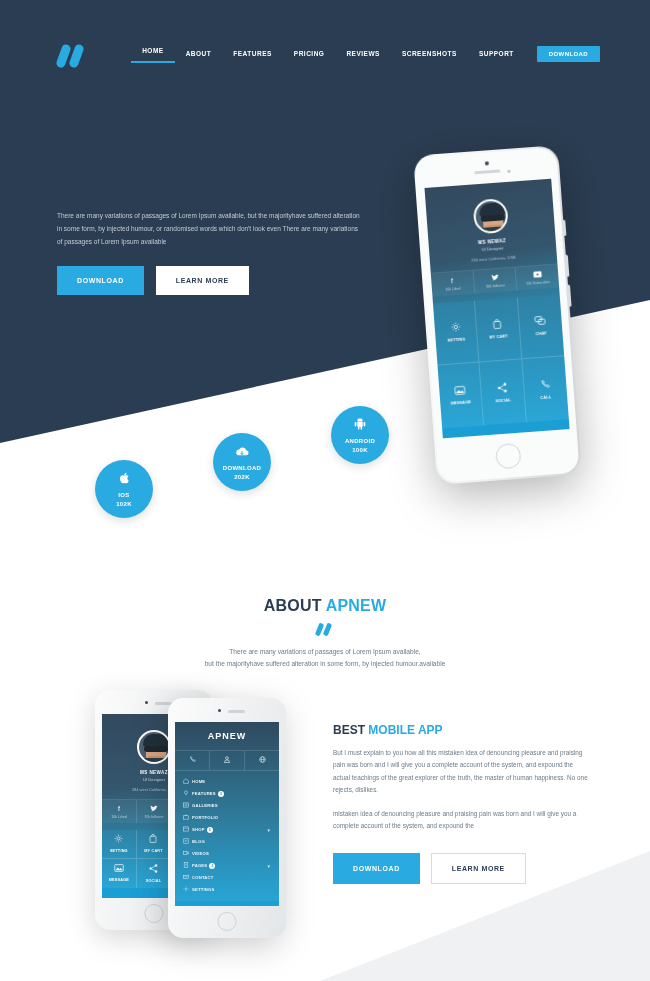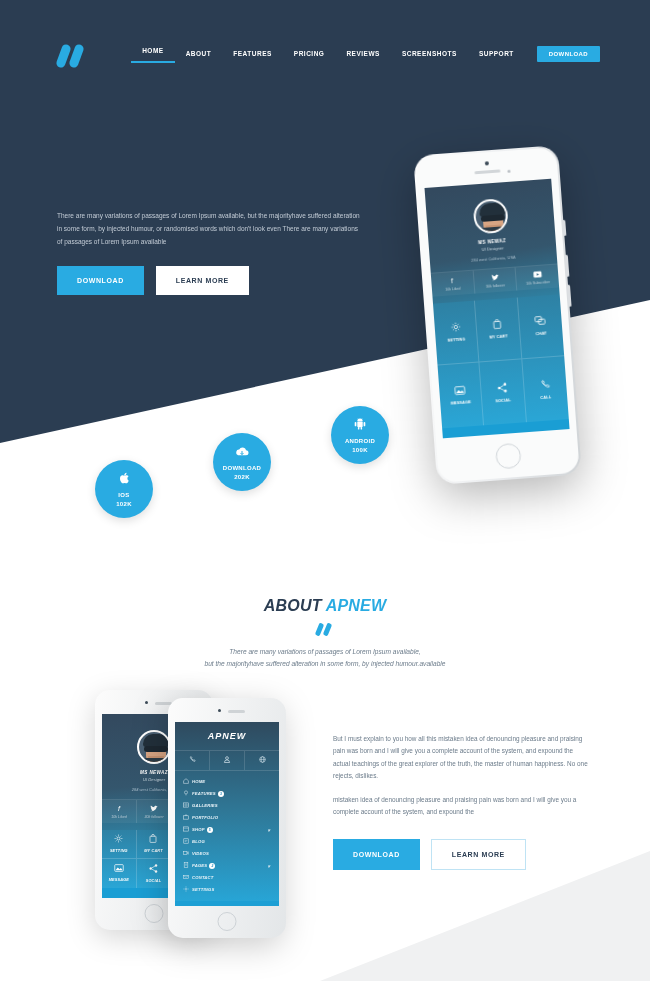--- a/index.html
+++ b/index.html
@@ -150,21 +150,21 @@
     border-right:1px solid rgba(255,255,255,.18); border-bottom:1px solid rgba(255,255,255,.18);
     color:#fff;
   }
   .ag-cell:nth-child(3n) { border-right:none; }
   .ag-cell:nth-child(n+4) { border-bottom:none; }
   .ag-ic { font-size:9px; line-height:11px; margin-bottom:3px; }
   .ag-tx { font-size:3.8px; font-weight:bold; letter-spacing:.2px; }
   .app-bottombar { height:10px; background:#1a9ed4; }
 
   
-  #about { position:absolute; left:0; top:560px; width:650px; height:421px; background:#fff; overflow:hidden;font-style:italic; }
+  #about { position:absolute; left:0; top:560px; width:650px; height:421px; background:#fff; overflow:hidden; }
   .corner-diag {
     position:absolute; right:0; bottom:0; width:330px; height:130px;
     background:#f0f1f2;
     clip-path:polygon(100% 0, 100% 100%, 0 100%);
   }
   .sec-head { text-align:center; padding-top:37px; }
   .sec-title { font-size:16px; font-weight:bold; color:#2b3d52; letter-spacing:.2px; }
   .sec-title .accent { color:#29abe2; }
   .slash { margin:8px auto 0; width:26px; height:12px; position:relative; }
   .slash i { position:absolute; top:0; width:5px; height:13px; background:#29abe2; border-radius:2px; transform:rotate(22deg); }
@@ -621,19 +621,22 @@
           <div class="menu-bottombar"></div>
         </div>
       </div>
       <div class="ph2-home"></div>
     </div>
   </div>
 
 </div>
 
 <div class="about-text">
+  <div class="ab-title">
+    <span>BEST </span><span class="accent">MOBILE APP</span>
+  </div>
   <p class="ab-p">But I must explain to you how all this mistaken idea of denouncing pleasure and praising pain was born and I will give you a complete account of the system, and expound the actual teachings of the great explorer of the truth, the master of human happiness. No one rejects, dislikes.</p>
   <p class="ab-p ab-p2">mistaken idea of denouncing pleasure and praising pain was born and I will give you a complete account of the system, and expound the</p>
   <div class="ab-btns">
     <button class="btn btn-primary">DOWNLOAD</button>
     <button class="btn btn-out">LEARN MORE</button>
   </div>
 </div>
 
 </body></html>

